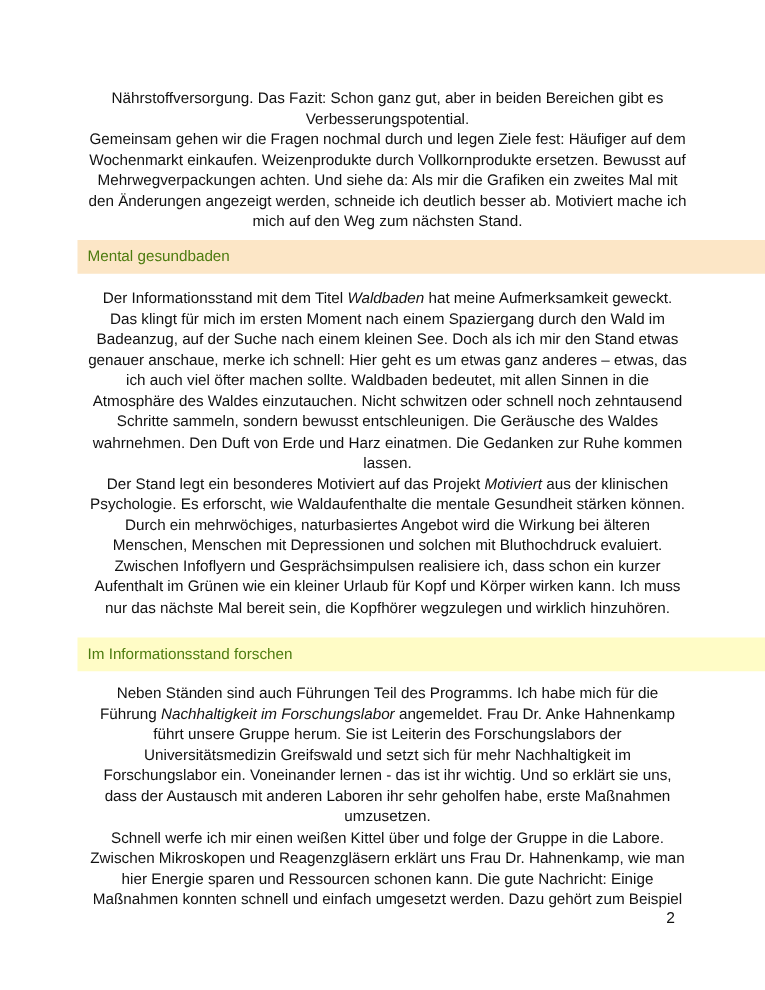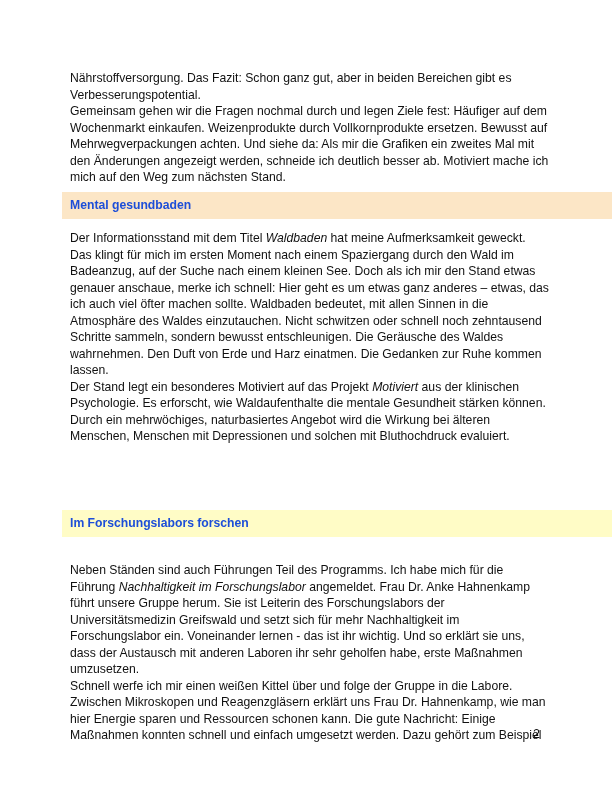--- a/index.html
+++ b/index.html
@@ -17,39 +17,40 @@
     }
     .text-block {
       position: absolute;
       left: 70px;
       width: 480px;
       font-size: 12.2px;
       line-height: 16.5px;
     }
     .text-block p {
       margin: 0;
+      text-align: center;
     }
     .text-block em {
       font-style: italic;
     }
     #block-intro { top: 70px; }
     #block-mental { top: 230px; }
-    #block-energie { top: 562px; }
+    #block-energie { top: 546px; }
 
     .section-header {
       position: absolute;
       left: 62px;
       right: 0;
       height: 27px;
       box-sizing: border-box;
       padding-left: 8px;
-      font-weight: bold;
+      font-weight: normal;
       font-size: 12.2px;
       line-height: 27px;
-      color: #1d4ed8;
+      color: #4d7c0f;
     }
     #header-mental { top: 192px; background: #FCE6C6; }
     #header-energie { top: 510px; background: #FFFCC6; }
 
     .page-number {
       position: absolute;
       top: 727px;
       left: 533px;
       font-size: 12.5px;
       color: #111111;
@@ -61,22 +62,23 @@
 <div class="text-block" id="block-intro">
   <p>Nährstoffversorgung. Das Fazit: Schon ganz gut, aber in beiden Bereichen gibt es Verbesserungspotential.</p>
   <p>Gemeinsam gehen wir die Fragen nochmal durch und legen Ziele fest: Häufiger auf dem Wochenmarkt einkaufen. Weizenprodukte durch Vollkornprodukte ersetzen. Bewusst auf Mehrwegverpackungen achten. Und siehe da: Als mir die Grafiken ein zweites Mal mit den Änderungen angezeigt werden, schneide ich deutlich besser ab. Motiviert mache ich mich auf den Weg zum nächsten Stand.</p>
 </div>
 
 <div class="section-header" id="header-mental">Mental gesundbaden</div>
 
 <div class="text-block" id="block-mental">
   <p><span>Der Informationsstand mit dem Titel </span><em>Waldbaden</em><span> hat meine Aufmerksamkeit geweckt. Das klingt für mich im ersten Moment nach einem Spaziergang durch den Wald im Badeanzug, auf der Suche nach einem kleinen See. Doch als ich mir den Stand etwas genauer anschaue, merke ich schnell: Hier geht es um etwas ganz anderes – etwas, das ich auch viel öfter machen sollte. Waldbaden bedeutet, mit allen Sinnen in die Atmosphäre des Waldes einzutauchen. Nicht schwitzen oder schnell noch zehntausend Schritte sammeln, sondern bewusst entschleunigen. Die Geräusche des Waldes wahrnehmen. Den Duft von Erde und Harz einatmen. Die Gedanken zur Ruhe kommen lassen.</span></p>
   <p><span>Der Stand legt ein besonderes Motiviert auf das Projekt </span><em>Motiviert</em><span> aus der klinischen Psychologie. Es erforscht, wie Waldaufenthalte die mentale Gesundheit stärken können. Durch ein mehrwöchiges, naturbasiertes Angebot wird die Wirkung bei älteren Menschen, Menschen mit Depressionen und solchen mit Bluthochdruck evaluiert.</span></p>
+  <p>Zwischen Infoflyern und Gesprächsimpulsen realisiere ich, dass schon ein kurzer Aufenthalt im Grünen wie ein kleiner Urlaub für Kopf und Körper wirken kann. Ich muss nur das nächste Mal bereit sein, die Kopfhörer wegzulegen und wirklich hinzuhören.</p>
 </div>
 
-<div class="section-header" id="header-energie">Im Forschungslabors forschen</div>
+<div class="section-header" id="header-energie">Im Informationsstand forschen</div>
 
 <div class="text-block" id="block-energie">
   <p><span>Neben Ständen sind auch Führungen Teil des Programms. Ich habe mich für die Führung </span><em>Nachhaltigkeit im Forschungslabor</em><span> angemeldet. Frau Dr. Anke Hahnenkamp führt unsere Gruppe herum. Sie ist Leiterin des Forschungslabors der Universitätsmedizin Greifswald und setzt sich für mehr Nachhaltigkeit im Forschungslabor ein. Voneinander lernen - das ist ihr wichtig. Und so erklärt sie uns, dass der Austausch mit anderen Laboren ihr sehr geholfen habe, erste Maßnahmen umzusetzen.</span></p>
   <p>Schnell werfe ich mir einen weißen Kittel über und folge der Gruppe in die Labore. Zwischen Mikroskopen und Reagenzgläsern erklärt uns Frau Dr. Hahnenkamp, wie man hier Energie sparen und Ressourcen schonen kann. Die gute Nachricht: Einige Maßnahmen konnten schnell und einfach umgesetzt werden. Dazu gehört zum Beispiel</p>
 </div>
 
 <div class="page-number">2</div>
 
 </body></html>

